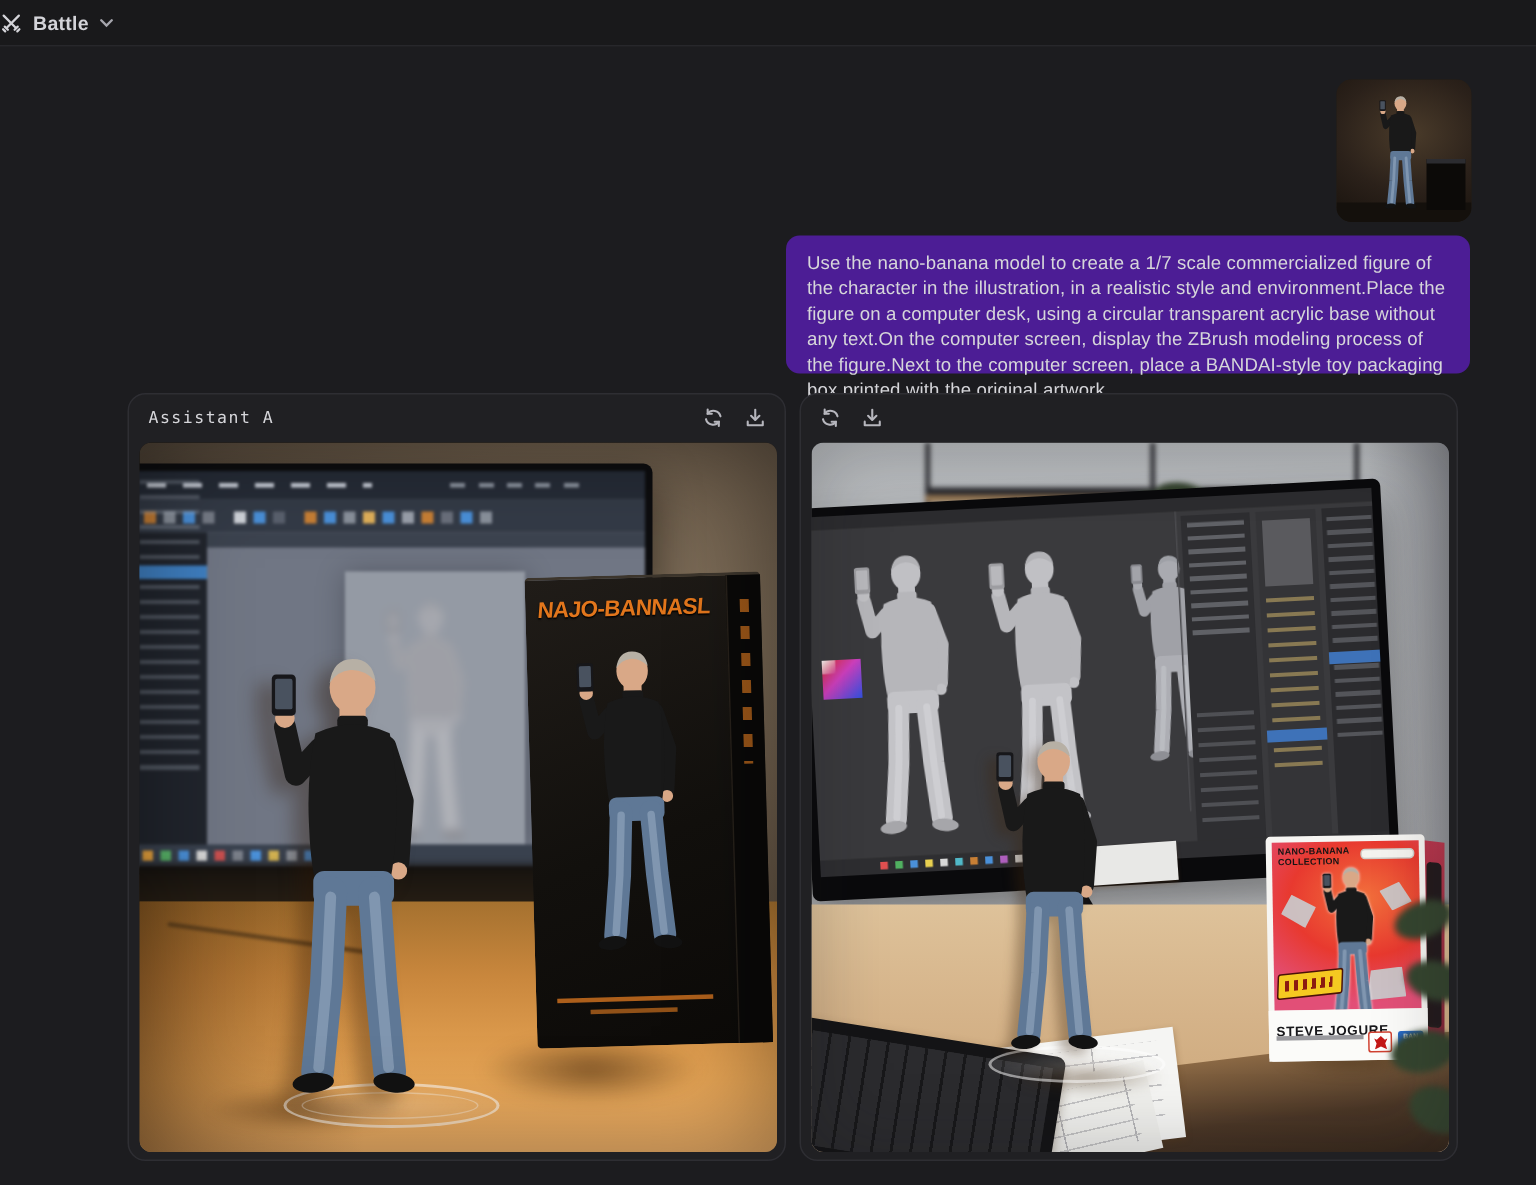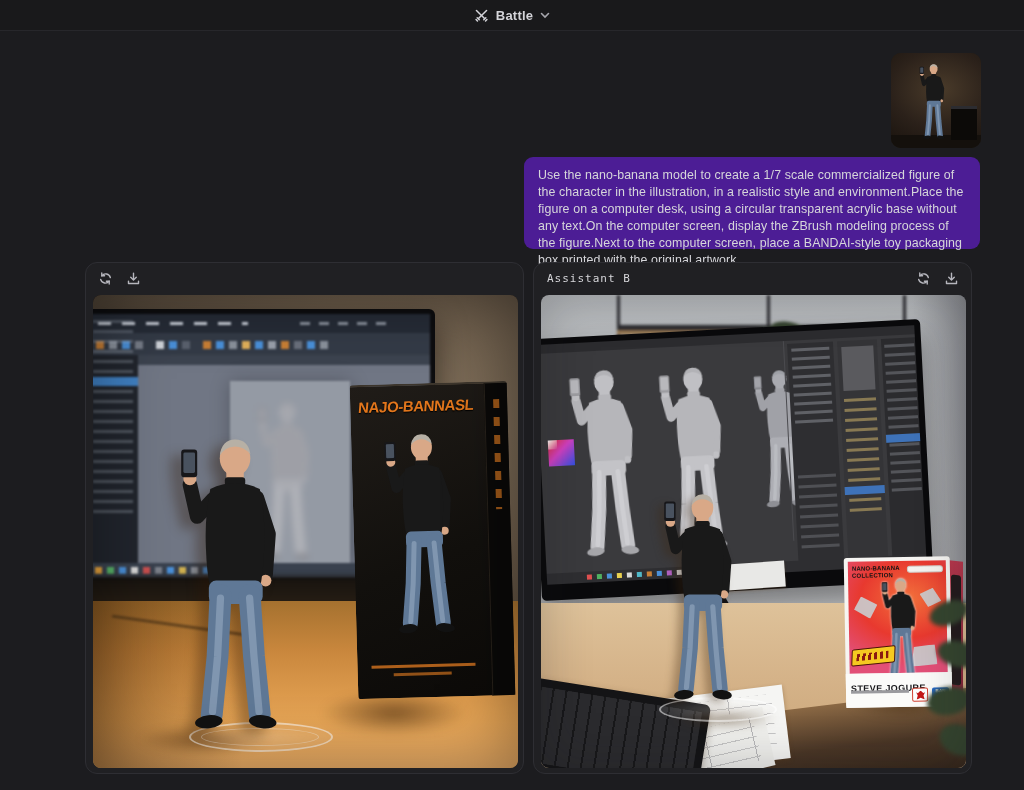--- a/index.html
+++ b/index.html
@@ -7,21 +7,21 @@
   .page {
     position:relative; width:1024px; height:790px; overflow:hidden;
     background:#1c1c1f;
     font-family:"Liberation Sans", sans-serif;
     color:#d8d8dc;
   }
   
   .topbar {
     position:absolute; left:0; top:0; width:1024px; height:31px;
     background:#19191b; border-bottom:1px solid #27272b;
-    display:flex; align-items:center; justify-content:center;
+    display:flex; align-items:center; justify-content:flex-start;
   }
   .mode-switch {
     display:flex; align-items:center; gap:7px; cursor:pointer;
     font-size:13px; font-weight:600; color:#d4d4d9; letter-spacing:.2px;
   }
   .mode-switch svg { display:block; }
   
   .thumb {
     position:absolute; left:891px; top:53px; width:90px; height:95px;
     border-radius:10px; overflow:hidden; background:#231c15; cursor:pointer;
@@ -287,20 +287,21 @@
         <use href="#fig"></use>
       </svg>
   </div>
 
   <div class="prompt">
     <p>Use the nano-banana model to create a 1/7 scale commercialized figure of the character in the illustration, in a realistic style and environment.Place the figure on a computer desk, using a circular transparent acrylic base without any text.On the computer screen, display the ZBrush modeling process of the figure.Next to the computer screen, place a BANDAI-style toy packaging box printed with the original artwork.</p>
   </div>
 
   <section class="card card-a">
     <div class="card-head">
+      <span class="card-title">Assistant A</span>
       <span class="card-actions">
         <button class="icon-btn">
           <svg width="13" height="13" viewBox="0 0 14 14">
             <g fill="none" stroke="currentColor" stroke-width="1.5" stroke-linecap="round">
               <path d="M12.2 6A5.2 5.2 0 0 0 3 4.1"></path>
                 <path d="M3 1.1v3h3"></path>
               <path d="M1.8 8a5.2 5.2 0 0 0 9.2 1.9"></path>
                 <path d="M11 12.9v-3H8"></path>
             </g>
           </svg>
@@ -370,21 +371,20 @@
         <div class="a-box-side">
           <div class="a-box-sidetext"></div>
         </div>
       </div>
       <div class="a-vignette"></div>
     </div>
   </section>
 
   <section class="card card-b">
     <div class="card-head">
-      <span class="card-title">Assistant B</span>
       <span class="card-actions">
         <button class="icon-btn">
           <svg width="13" height="13" viewBox="0 0 14 14">
             <g fill="none" stroke="currentColor" stroke-width="1.5" stroke-linecap="round">
               <path d="M12.2 6A5.2 5.2 0 0 0 3 4.1"></path>
                 <path d="M3 1.1v3h3"></path>
               <path d="M1.8 8a5.2 5.2 0 0 0 9.2 1.9"></path>
                 <path d="M11 12.9v-3H8"></path>
             </g>
           </svg>

